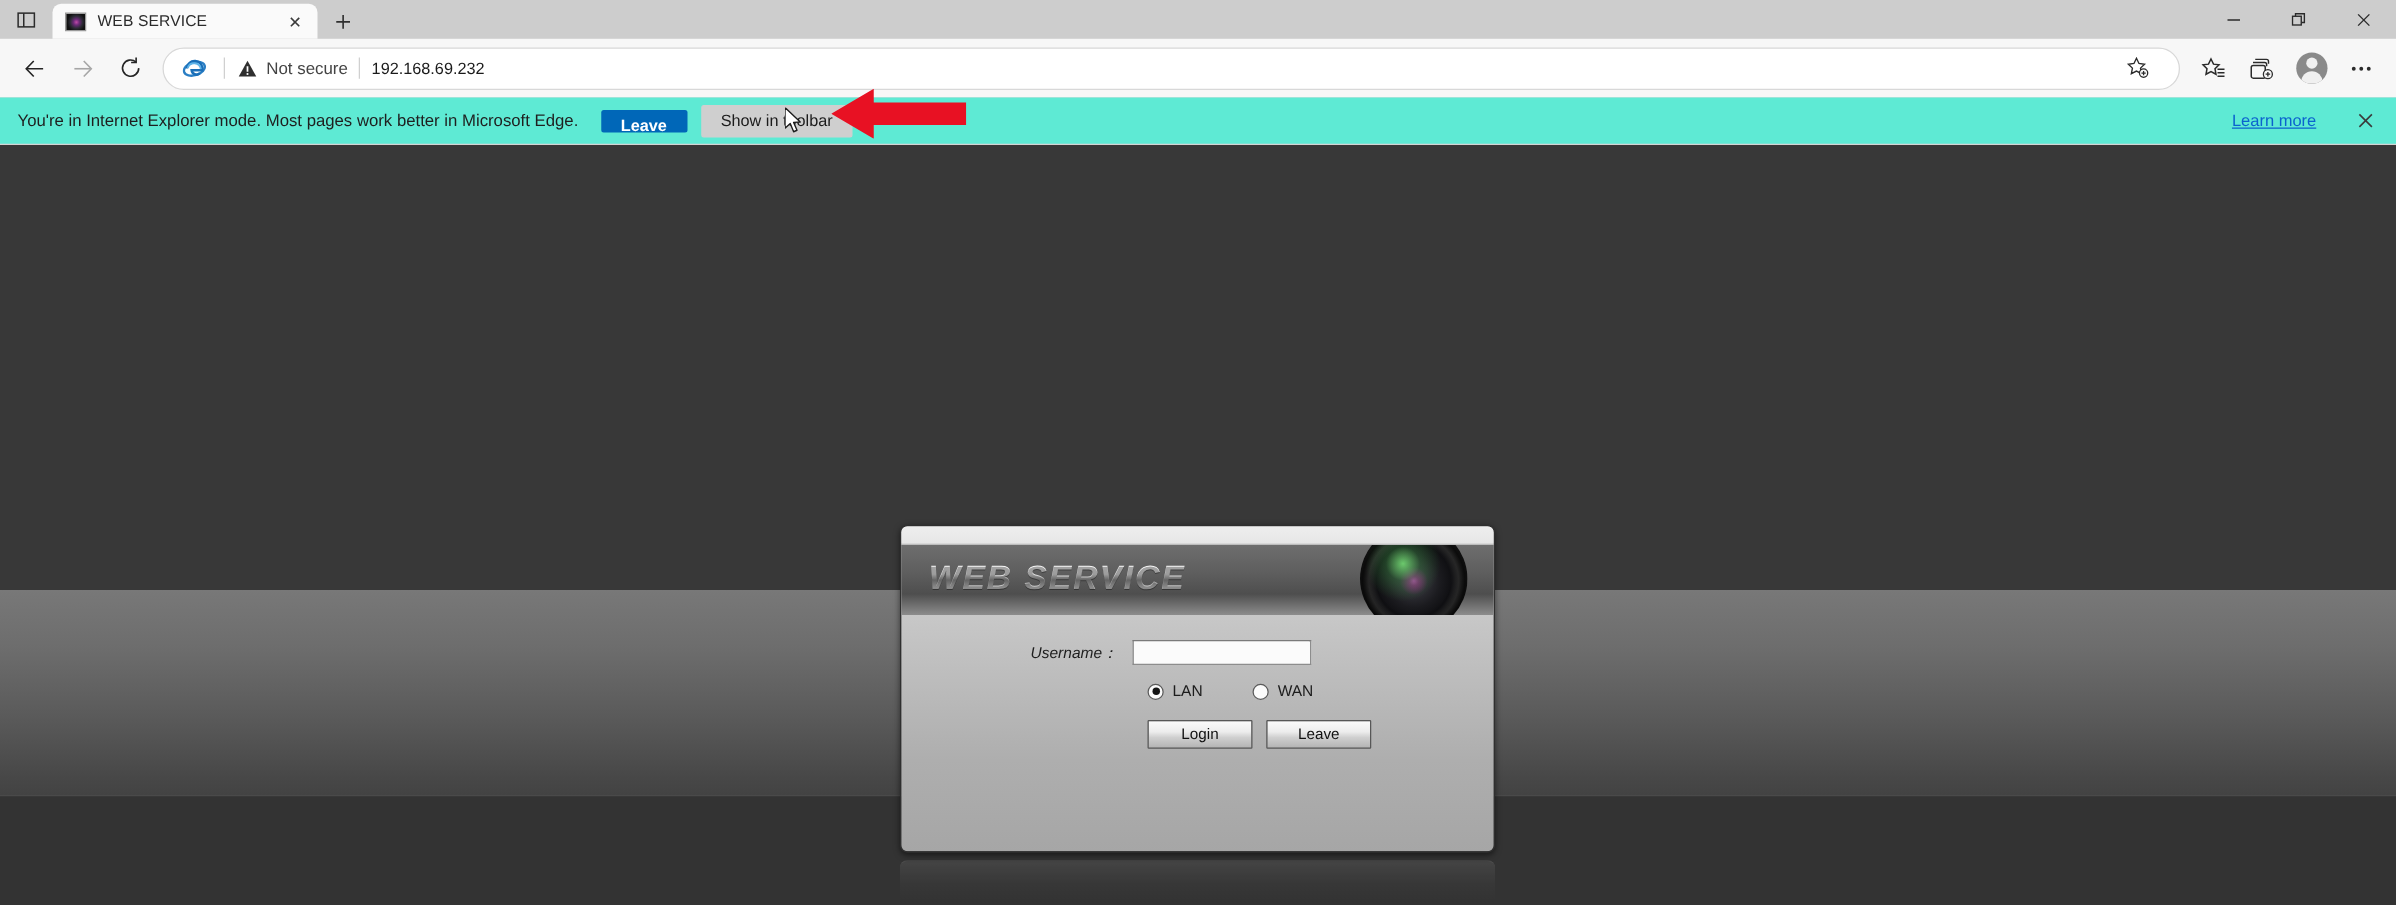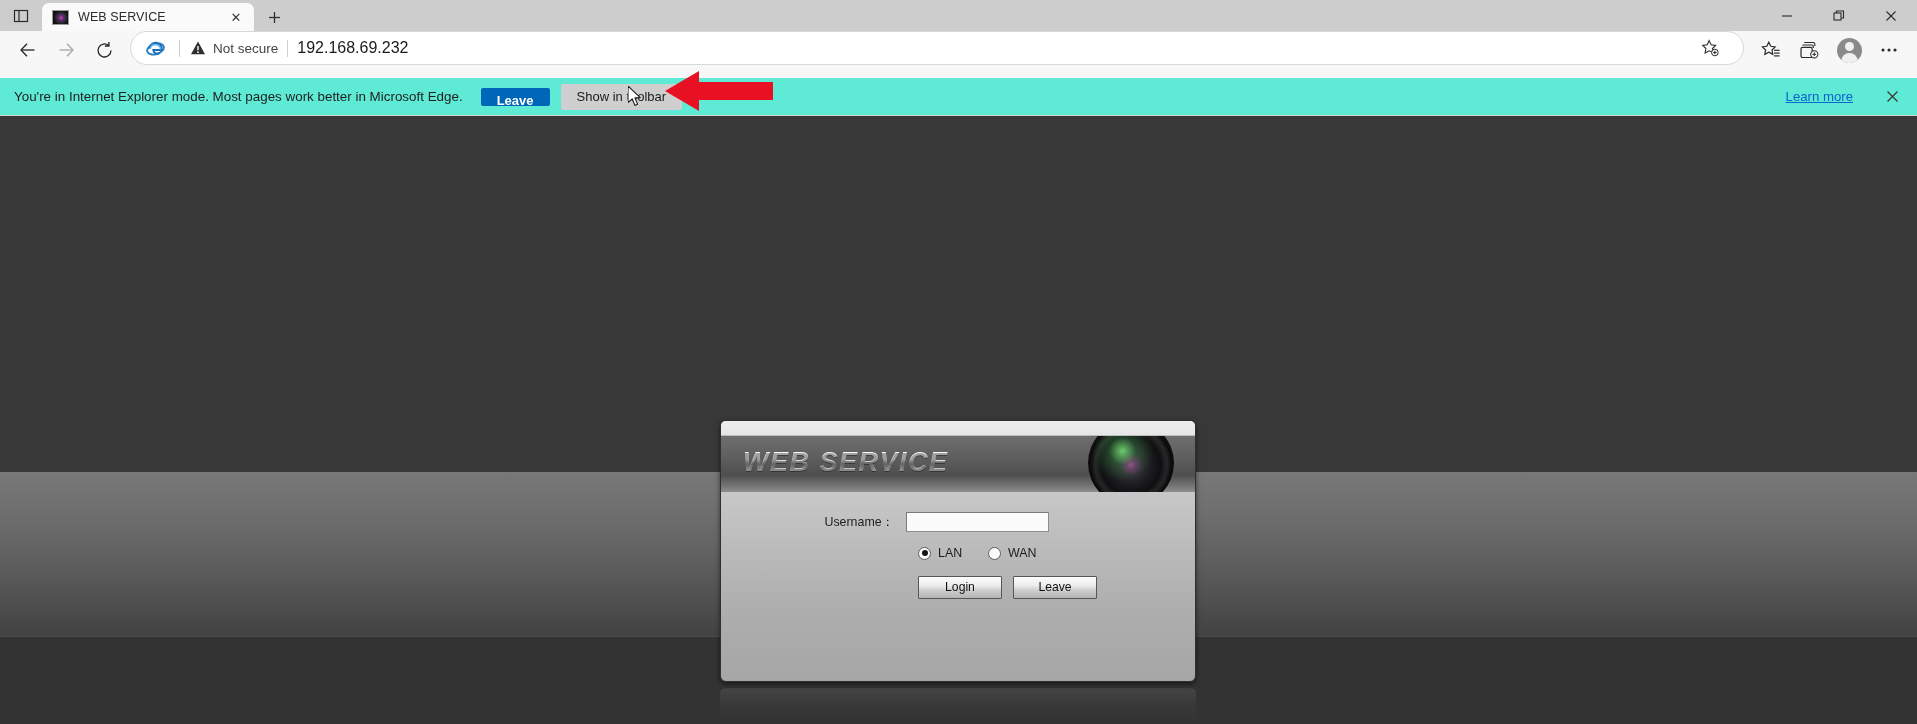--- a/index.html
+++ b/index.html
@@ -59,21 +59,21 @@
     height: 31px; display: flex;
   }
   .wc-btn {
     width: 52px; height: 31px;
     display: flex; align-items: center; justify-content: center;
     color: #2a2a2a;
   }
 
   .navbar {
     height: 47px; background: #f7f7f7;
-    display: flex; align-items: flex-start;
+    display: flex; align-items: center;
     padding: 0 9px; position: relative;
   }
   .nav-btn {
     width: 38px; height: 38px; border-radius: 4px;
     display: flex; align-items: center; justify-content: center;
     flex: 0 0 38px;
   }
   .nav-btn.disabled { opacity: .38; }
   .omnibox {
     flex: 1; height: 34px; margin: 0 8px 0 7px;
@@ -81,21 +81,21 @@
     border-radius: 17px;
     display: flex; align-items: center;
     padding: 0 14px 0 13px;
   }
   .ie-badge { width: 22px; height: 22px; flex: 0 0 22px; margin-right: 4px;
               display:flex; align-items:center; justify-content:center; }
   .omni-sep { width: 1px; height: 17px; background: #d0d0d0; margin: 0 9px; flex: 0 0 1px; }
   .warn-icon { width: 17px; height: 17px; flex: 0 0 17px; margin-right: 7px;
                display:flex; align-items:center; justify-content:center; }
   .notsecure { font-size: 13.5px; color: #444; white-space: nowrap; }
-  .url { font-size: 16px; color: #1b1b1b; white-space: nowrap; }
+  .url { font-size: 13px; color: #1b1b1b; white-space: nowrap; }
   .omni-right { display: flex; align-items: center; margin-left: auto; }
   .tool-btn {
     width: 38px; height: 38px; border-radius: 4px; flex: 0 0 38px;
     display: flex; align-items: center; justify-content: center;
   }
   .avatar-btn { width: 42px; height: 38px; display:flex; align-items:center; justify-content:center; }
   .avatar {
     width: 25px; height: 25px; border-radius: 50%;
     background: #8a8a8a; position: relative; overflow: hidden;
   }
@@ -205,34 +205,35 @@
     box-shadow: inset 0 0 10px #000;
   }
   .lb-body { padding: 20px 0 0 0; position: relative; height: 190px; }
   .form-row {
     display: flex; align-items: center; margin-bottom: 14px;
   }
   .form-label {
     width: 185px; text-align: right; padding-right: 12px;
     font-size: 12.4px; color: #1e1e1e;
     font-family: "Liberation Sans", sans-serif;
+    font-style: italic;
   }
   .form-input {
     width: 143px; height: 20px;
     background: #fbfbfb;
     border: 1px solid #8d8d8d;
     border-top-color: #7a7a7a; border-left-color: #7a7a7a;
     font-size: 12px; padding: 0 3px;
     font-family: "Liberation Sans", sans-serif;
   }
   .radio-row {
     display: flex; align-items: center;
     margin-left: 197px; margin-top: 3px; margin-bottom: 16px;
   }
-  .radio-item { display: flex; align-items: center; margin-right: 26px; }
+  .radio-item { display: flex; align-items: center; margin-right: 40px; }
   .radio {
     width: 13px; height: 13px; border-radius: 50%;
     background: #fbfbfb; border: 1px solid #5b5b5b;
     margin-right: 7px; position: relative; flex: 0 0 13px;
   }
   .radio.checked::after {
     content: ''; position: absolute;
     width: 6px; height: 6px; border-radius: 50%;
     background: #141414; left: 2.5px; top: 2.5px;
   }

